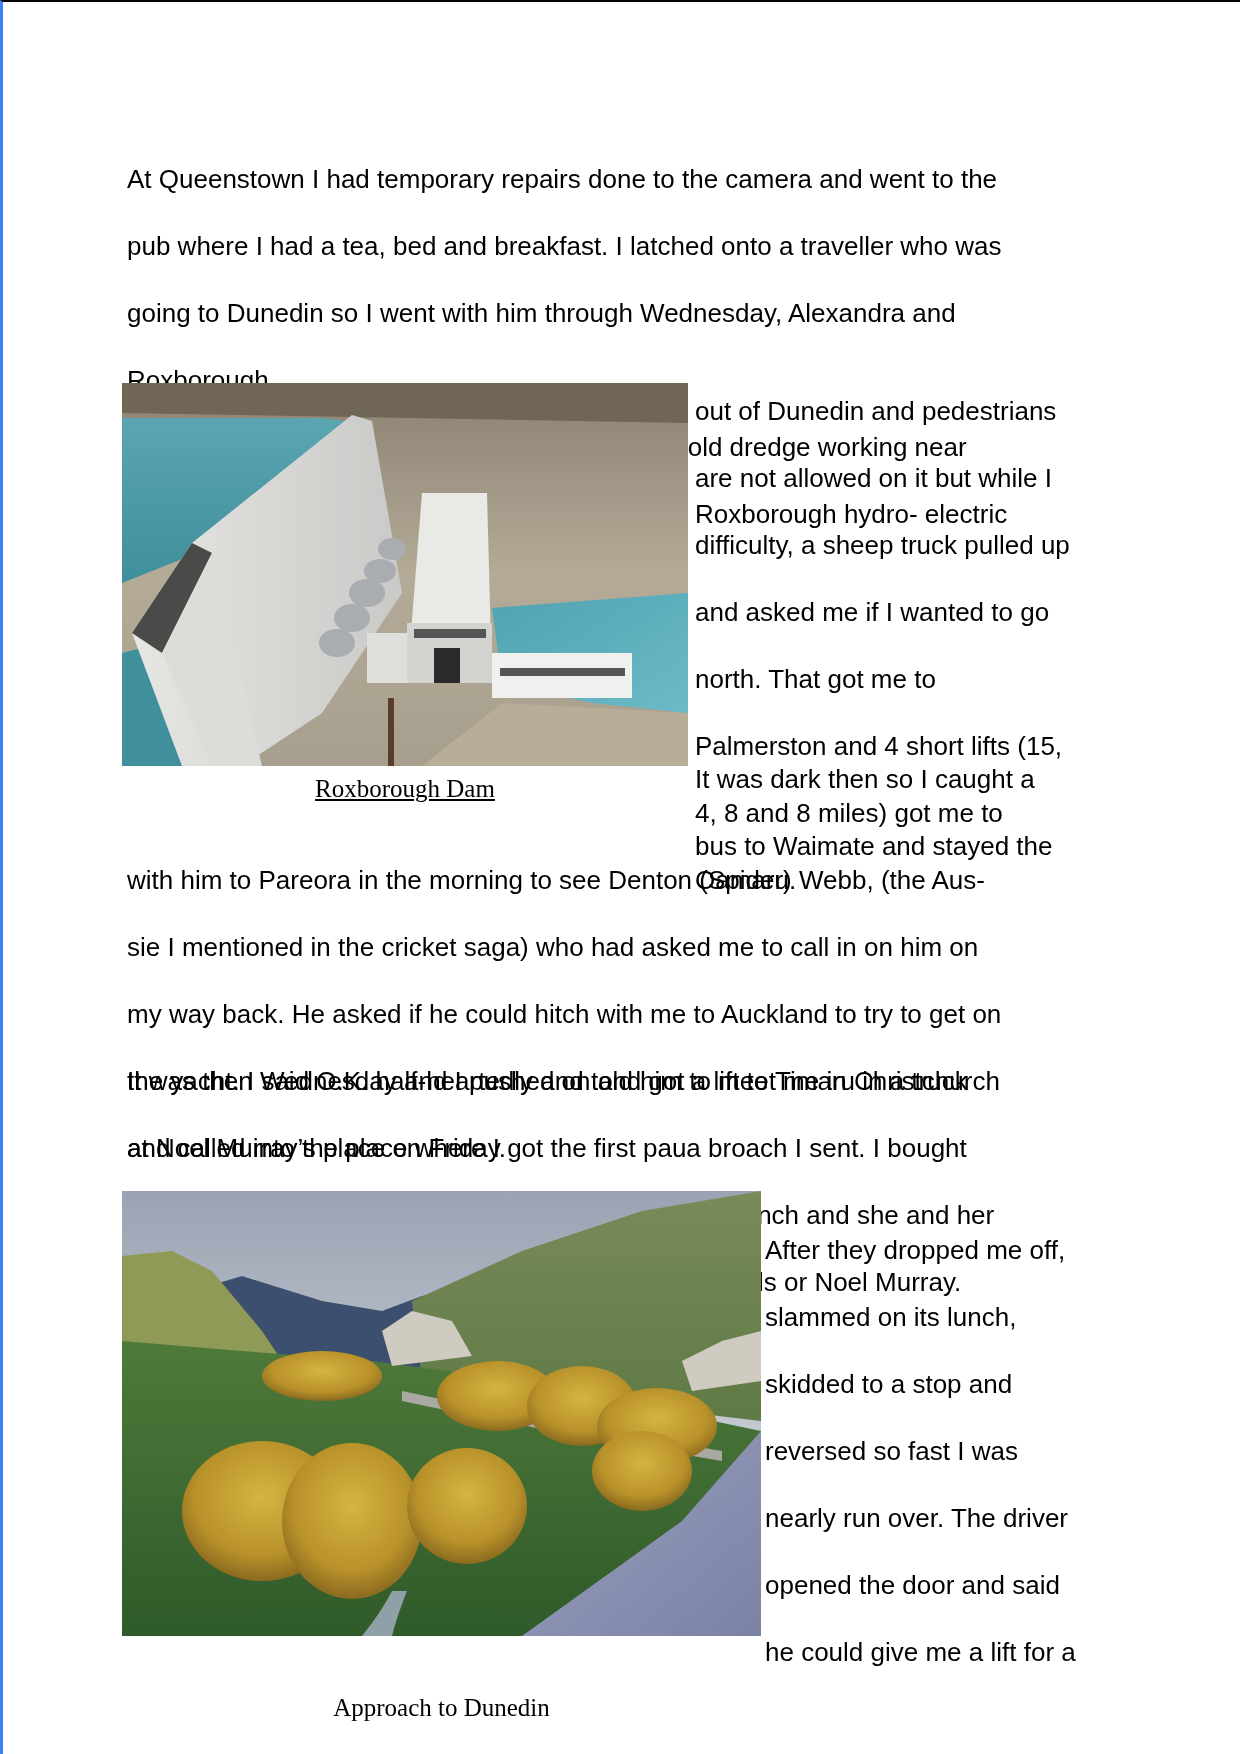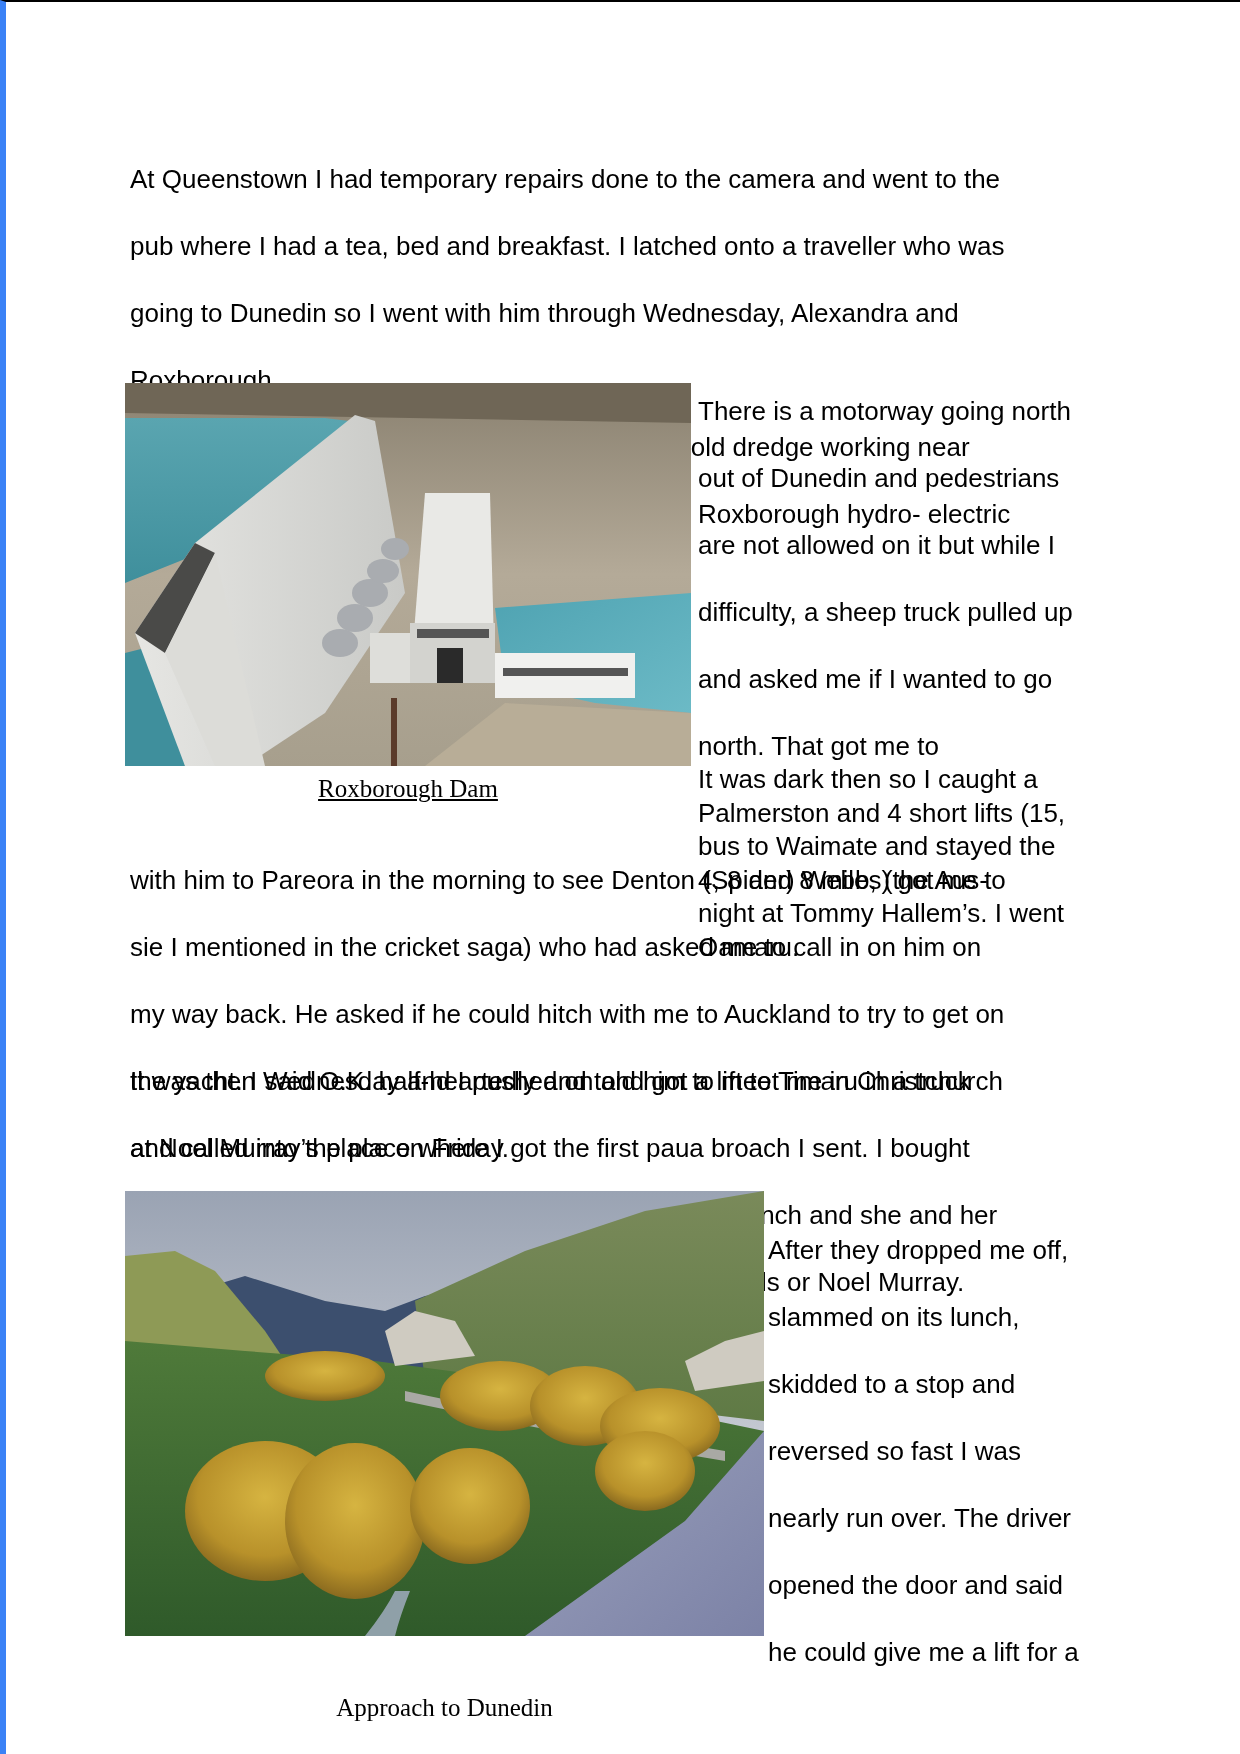--- a/index.html
+++ b/index.html
@@ -1,20 +1,20 @@
 <!DOCTYPE html>
 <html><head>
 <meta charset="utf-8">
 <style>
   html, body { margin: 0; padding: 0; background: #ffffff; }
   body { width: 1240px; height: 1754px; position: relative; overflow: hidden; }
   .page {
     position: absolute; left: 0; top: 0; width: 1240px; height: 1754px;
     background: #ffffff;
-    border-top: 2px solid #000; border-left: 6px solid #3b82f6;
+    border-top: 2px solid #000; border-left: 3px solid #3b82f6;
     box-sizing: border-box;
   }
   .txt {
     position: absolute;
     font-family: "Liberation Sans", sans-serif;
     font-size: 26px;
     line-height: 33.5px;
     color: #000;
     margin: 0;
     white-space: pre-line;
@@ -91,35 +91,33 @@
         <rect x="378" y="285" width="125" height="8"></rect>
         <rect x="292" y="246" width="72" height="9"></rect>
       </g>
       <rect x="266" y="315" width="6" height="68" fill="#5b3b2a"></rect>
       <path d="M300,383 L380,320 L566,330 L566,383 Z" fill="#b8ad97"></path>
     </svg>
   </div>
   <div class="caption" style="left:119px; width:566px; top:773px;text-decoration:underline;">Roxborough Dam</div>
 
   <div class="txt" style="left:692px; top:359px; width:440px;">
-    <span class="line">There is a motorway going north</span>
     <span class="line">out of Dunedin and pedestrians</span>
     <span class="line">are not   allowed on it but while I</span>
     <span class="line">difficulty, a sheep truck pulled up</span>
     <span class="line">and asked me if I wanted to go</span>
     <span class="line">north. That got me to</span>
     <span class="line">Palmerston and 4 short lifts (15,</span>
     <span class="line">4, 8 and 8 miles) got me to</span>
     <span class="line">Oamaru.</span>
   </div>
 
   <div class="txt" style="left:692px; top:727px; width:440px;">
     <span class="line">It was dark then so I caught a</span>
     <span class="line">bus to Waimate and stayed the</span>
-    <span class="line">night at Tommy Hallem’s. I went</span>
   </div>
 
   <div class="txt" style="left:124px; top:828px; width:1000px;">
     <span class="line">with him to Pareora in the   morning to see Denton (Spider) Webb, (the Aus-</span>
     <span class="line">sie I mentioned in the cricket saga) who had asked me to call in on him on</span>
     <span class="line">my way back. He asked if he could hitch with me to Auckland to try to get on</span>
     <span class="line">the yacht. I said O.K. half-heartedly and told him to meet me in Christchurch</span>
     <span class="line">at Noel Murray’s place on Friday.</span>
   </div>
 

